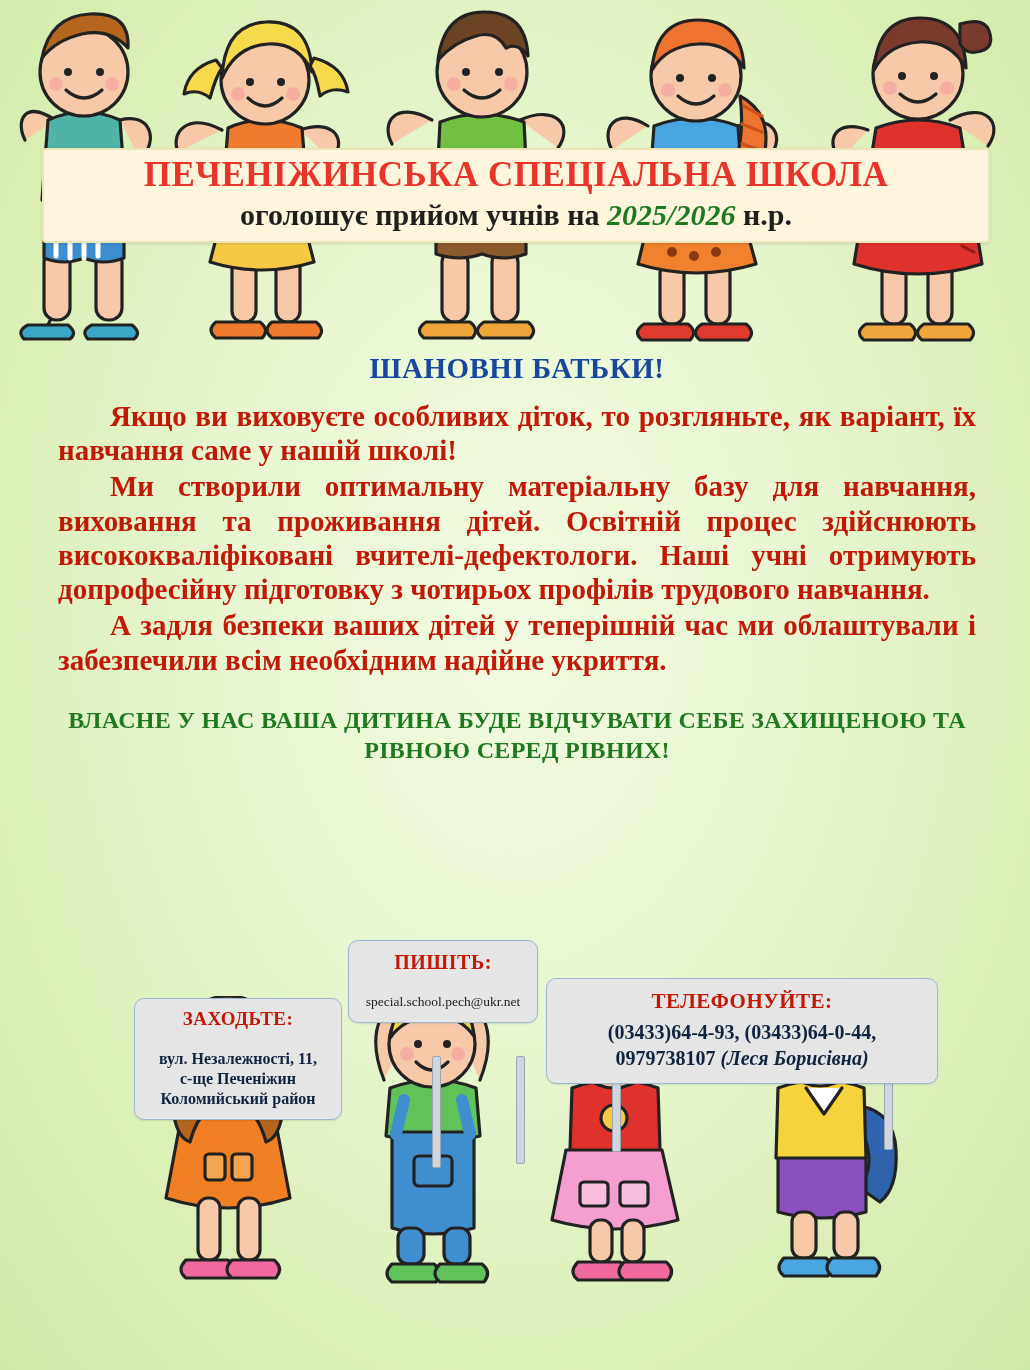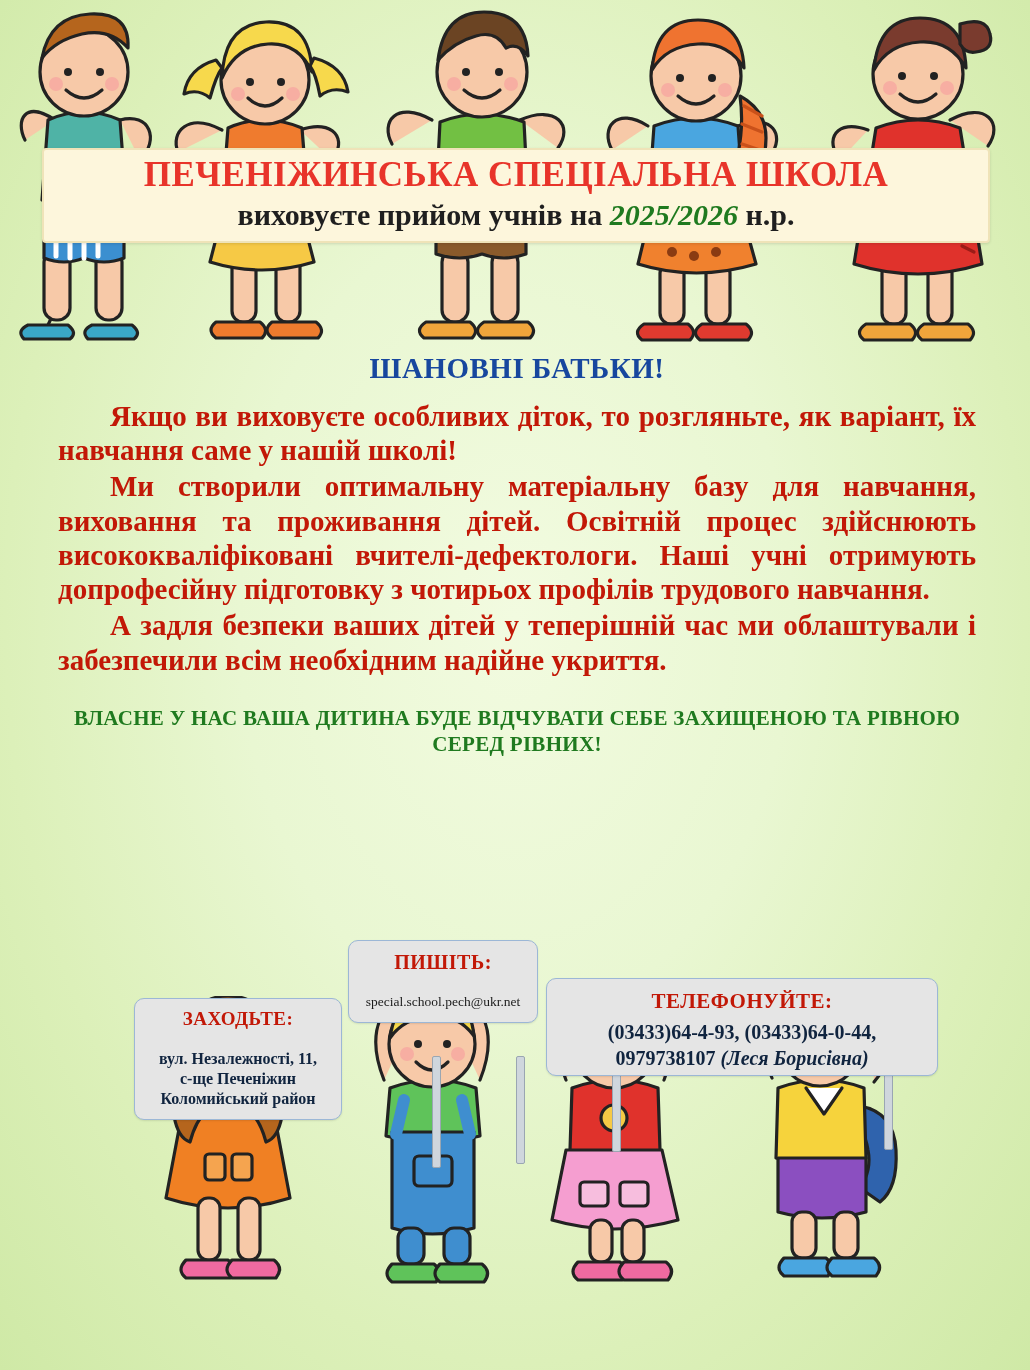--- a/index.html
+++ b/index.html
@@ -90,21 +90,21 @@
     text-indent: 52px;
     font-weight: bold;
     font-size: 29px;
     line-height: 1.18;
     color: #c21807;
   }
   .closing {
     margin-top: 28px;
     text-align: center;
     font-weight: bold;
-    font-size: 21px;
+    font-size: 24px;
     line-height: 1.25;
     color: #1f7a1f;
     letter-spacing: .3px;
   }
 
   
   .card {
     position: absolute;
     background: #e5e5e5;
     border: 1px solid #9cb7d6;
@@ -139,21 +139,21 @@
     width: 208px;
     padding: 9px 6px 10px;
   }
   #card-visit .card-title { font-size: 19px; }
   #card-visit .card-body  { font-size: 16px; margin-top: 19px; line-height: 1.25; }
 
   #card-phone {
     left: 546px;
     top: 978px;
     width: 392px;
-    padding: 10px 10px 4px;
+    padding: 10px 10px 12px;
   }
   #card-phone .card-title { font-size: 21px; }
   #card-phone .card-body  { font-size: 20px; margin-top: 6px; line-height: 1.28; }
   #card-phone .name { font-style: italic; }
 
   
   .pole {
     position: absolute;
     width: 7px;
     background: #cfd6dd;
@@ -286,21 +286,21 @@
           <circle cx="890" cy="88" r="7" fill="#f6a8a0" stroke="none" opacity=".8"></circle>
           <circle cx="947" cy="88" r="7" fill="#f6a8a0" stroke="none" opacity=".8"></circle>
         </g>
 
       </g>
     </svg>
   </div>
 
   <div class="title-banner">
     <div class="title-line1">ПЕЧЕНІЖИНСЬКА СПЕЦІАЛЬНА ШКОЛА</div>
-    <div class="title-line2"><span>виховуєте прийом учнів на </span><span class="year">2025/2026</span><span> н.р.</span></div>
+    <div class="title-line2"><span>оголошує прийом учнів на </span><span class="year">2025/2026</span><span> н.р.</span></div>
   </div>
 
   <div class="body-text">
     <div class="salute">ШАНОВНІ БАТЬКИ!</div>
     <p class="para">Якщо ви виховуєте особливих діток, то розгляньте, як варіант, їх навчання саме у нашій школі!</p>
     <p class="para">Ми створили оптимальну матеріальну базу для навчання, виховання та проживання дітей. Освітній процес здійснюють висококваліфіковані вчителі-дефектологи. Наші учні отримують допрофесійну підготовку з чотирьох профілів трудового навчання.</p>
     <p class="para">А задля безпеки ваших дітей у теперішній час ми облаштували і забезпечили всім необхідним надійне укриття.</p>
     <div class="closing">ВЛАСНЕ  У НАС ВАША ДИТИНА БУДЕ ВІДЧУВАТИ СЕБЕ  ЗАХИЩЕНОЮ ТА РІВНОЮ  СЕРЕД РІВНИХ!</div>
   </div>
 

